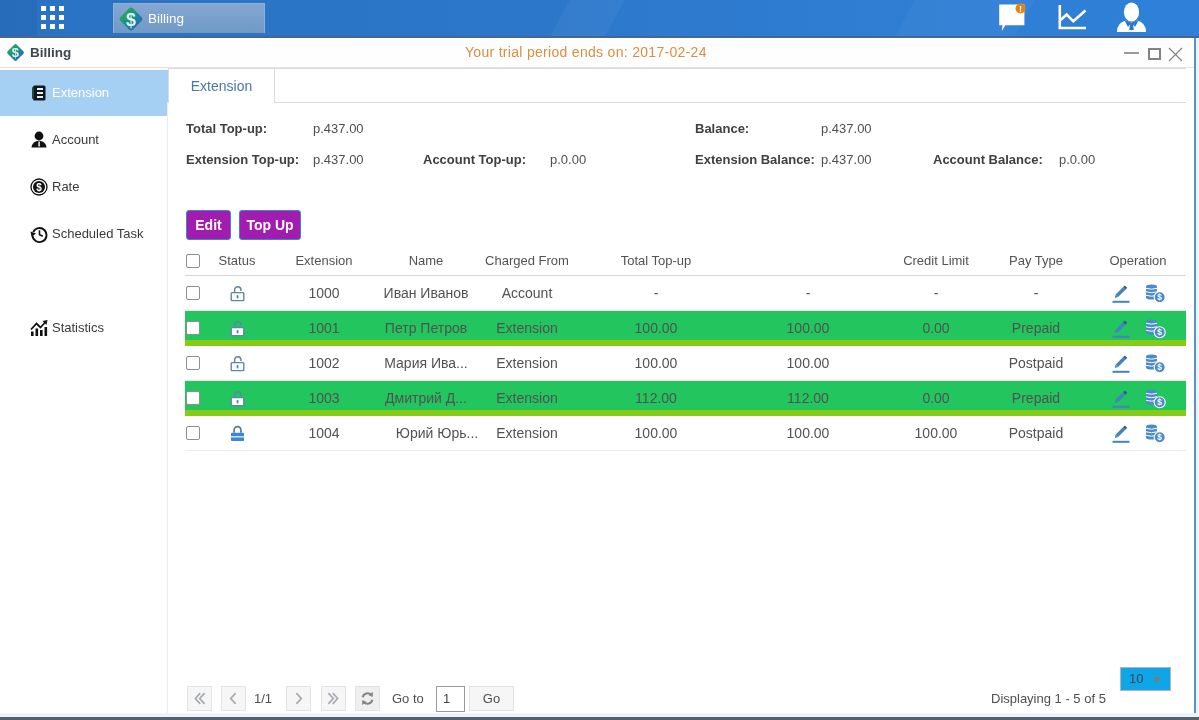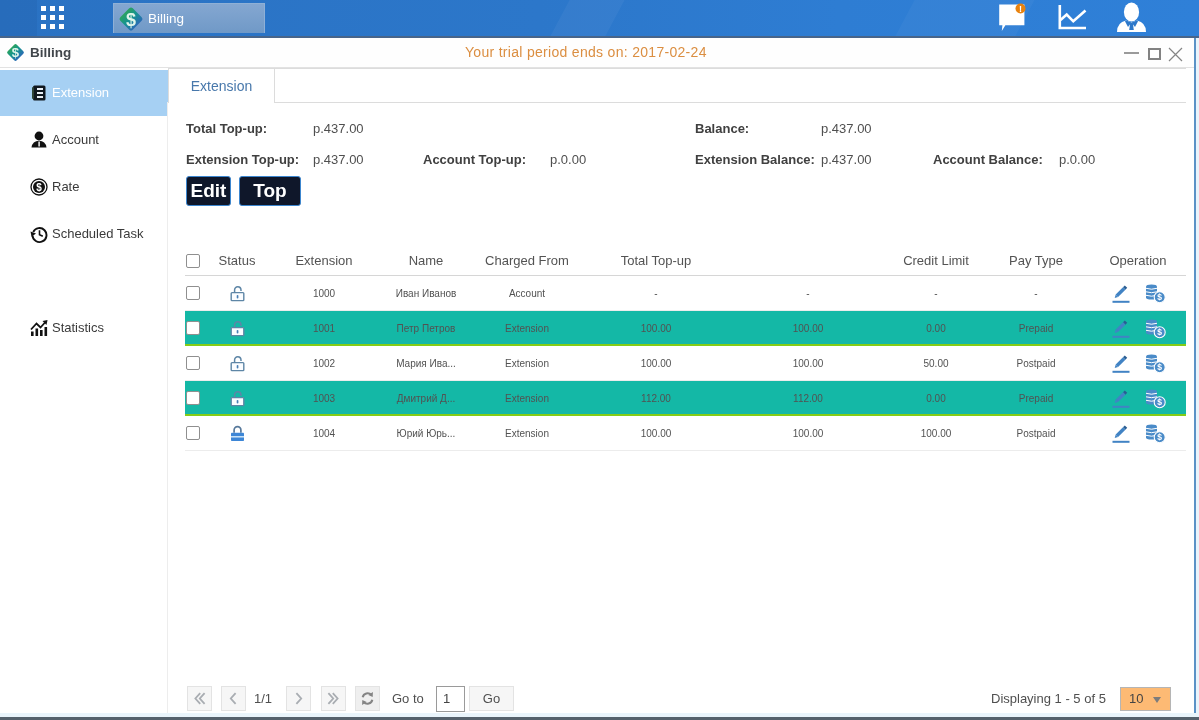--- a/index.html
+++ b/index.html
@@ -34,28 +34,28 @@
 
 #content { left:168px; top:68px; width:1026px; height:645px; background:#fff; }
 
 #tabstrip { position:absolute; left:0; top:0; width:1018px; height:34px; border-top:1px solid #dcdcdc; }
 #activetab { position:absolute; left:0; top:0; width:107px; height:34px; border-left:1px solid #dcdcdc; border-right:1px solid #dcdcdc; background:#fff; color:#4878ab; font-size:14px; text-align:center; line-height:34px; }
 #striprest { position:absolute; left:107px; top:0; width:911px; height:34px; border-bottom:1px solid #dcdcdc; }
 
 .slabel { position:absolute; font-size:13px; font-weight:bold; color:#404040; }
 .sval { position:absolute; font-size:13px; color:#4f4f4f; }
 
-.btn { position:absolute; top:108px; height:30px; background:#0f172a; border:1px solid #3c86cf; border-radius:3px; color:#fff; font-size:19px; font-weight:bold; text-align:center; line-height:28px; }
+.btn { position:absolute; top:142px; height:30px; background:#a21caf; border:1px solid #3c86cf; border-radius:3px; color:#fff; font-size:14px; font-weight:bold; text-align:center; line-height:28px; }
 
 
 .th { position:absolute; top:0; font-size:13px; color:#535353; text-align:center; line-height:30px; }
 .trow { position:absolute; left:17px; width:1001px; height:35px; border-bottom:1px solid #ececec; }
-.trow.alt { background:#14b8a6; border-bottom:2px solid #84cc16; }
+.trow.alt { background:#22c55e; border-bottom:6px solid #84cc16; }
 .lock, .op { position:absolute; }
-.td { position:absolute; font-size:10px; color:#525252; text-align:center; line-height:35px; }
+.td { position:absolute; font-size:14px; color:#525252; text-align:center; line-height:35px; }
 .cb { position:absolute; width:14px; height:14px; border:1px solid #8f8f8f; border-radius:2px; background:#fff; }
 
 
 .pgbtn { position:absolute; top:618px; width:25px; height:25px; background:#f6f6f6; border:1px solid #e3e3e3; text-align:center; }
 .pgtxt { position:absolute; font-size:13px; color:#4f4f4f; }
 
 
 #rightedge { left:1194px; top:38px; width:2px; height:679px; background:#5b92c6; }
 #rightlight { left:1196px; top:38px; width:3px; height:679px; background:#e9f4fb; }
 #botlight { left:0; top:713px; width:1199px; height:4px; background:#e9f4fb; }
@@ -284,21 +284,20 @@
       <svg class="lock" style="left:43px;top:8px" width="19" height="19" viewBox="0 0 19 19">
         <path d="M6.6 8.6 V6.1 A3.2 3.2 0 0 1 13 5.9 V7.0" fill="none" stroke="#5e86a6" stroke-width="1.5"></path>
         <rect x="3.2" y="8.6" width="12.6" height="8" rx="0.8" fill="#fbfdff" stroke="#5e86a6" stroke-width="1.4"></rect>
         <rect x="8.7" y="10.9" width="1.7" height="3.7" rx="0.8" fill="#4a7fb5"></rect>
       </svg>
       <div class="td" style="left:99px;width:80px">1002</div>
       <div class="td" style="left:191px;width:100px">Мария Ива...</div>
       <div class="td" style="left:292px;width:100px">Extension</div>
       <div class="td" style="left:411px;width:120px">100.00</div>
       <div class="td" style="left:563px;width:120px">100.00</div>
-      <div class="td" style="left:701px;width:100px">50.00</div>
       <div class="td" style="left:801px;width:100px">Postpaid</div>
       <svg class="op" style="left:926px;top:8px" width="20" height="20" viewBox="0 0 20 20">
         <rect x="1.5" y="16.8" width="17" height="2" fill="#4183c4"></rect>
         <g transform="rotate(45 9.5 8)">
           <rect x="7.9" y="0.3" width="3.4" height="2.6" fill="#2a5d93"></rect>
           <rect x="7.9" y="2.9" width="3.4" height="10.3" fill="#4183c4"></rect>
           <path d="M7.9 13.2 h3.4 l-1.7 3.1 z" fill="#4183c4"></path>
         </g>
       </svg>
       <svg class="op" style="left:959px;top:7px" width="23" height="21" viewBox="0 0 23 21">
@@ -340,21 +339,21 @@
     </div>
 
     <div class="trow" style="top:348px">
       <div class="cb" style="left:1px;top:10px"></div>
       <svg class="lock" style="left:43px;top:8px" width="19" height="19" viewBox="0 0 19 19">
         <path d="M6.1 8.7 V6 A3.4 3.4 0 0 1 12.9 6 V8.7" fill="none" stroke="#57799b" stroke-width="1.7"></path>
         <rect x="3" y="8.7" width="13" height="8.4" rx="0.8" fill="#3d86d6"></rect>
         <rect x="3" y="12.1" width="13" height="1.4" fill="#d8ecfa"></rect>
       </svg>
       <div class="td" style="left:99px;width:80px">1004</div>
-      <div class="td" style="left:191px;width:100px">Юрий Юрь...</div>
+      <div class="td" style="left:202px;width:100px">Юрий Юрь...</div>
       <div class="td" style="left:292px;width:100px">Extension</div>
       <div class="td" style="left:411px;width:120px">100.00</div>
       <div class="td" style="left:563px;width:120px">100.00</div>
       <div class="td" style="left:701px;width:100px">100.00</div>
       <div class="td" style="left:801px;width:100px">Postpaid</div>
       <svg class="op" style="left:926px;top:8px" width="20" height="20" viewBox="0 0 20 20">
         <rect x="1.5" y="16.8" width="17" height="2" fill="#4183c4"></rect>
         <g transform="rotate(45 9.5 8)">
           <rect x="7.9" y="0.3" width="3.4" height="2.6" fill="#2a5d93"></rect>
           <rect x="7.9" y="2.9" width="3.4" height="10.3" fill="#4183c4"></rect>
@@ -390,21 +389,21 @@
         <path d="M2.1 13.9 L2.3 8.9 L6.7 11.1 Z" fill="#848484"></path>
       </svg>
     </div>
     <div class="pgtxt" style="left:224px;top:623px">Go to</div>
     <div class="abs" style="left:268px;top:618px;width:29px;height:26px;border:1px solid #9a9a9a;background:#fff;font-size:13px;color:#444;line-height:24px;padding-left:6px">1</div>
     <div class="pgbtn" style="left:301px;width:45px">
       <span style="font-size:13px;color:#4f4f4f;line-height:23px">Go</span>
     </div>
 
     <div class="pgtxt" style="left:823px;top:623px">Displaying 1 - 5 of 5</div>
-    <div class="abs" style="left:952px;top:619px;width:51px;height:24px;border:1px solid #b5b5b5;background:#fdba74">
+    <div class="abs" style="left:952px;top:599px;width:51px;height:24px;border:1px solid #b5b5b5;background:#0ea5e9">
       <span style="position:absolute;left:8px;top:3px;font-size:13px;color:#444">10</span>
       <div style="position:absolute;left:32px;top:9px;width:0;height:0;border-left:4.5px solid transparent;border-right:4.5px solid transparent;border-top:6px solid #7c7c7c"></div>
     </div>
   </div>
 
   <div class="abs" style="left:167px;top:102px;width:1px;height:611px;background:#ededed"></div>
 
   <div class="abs" id="rightedge"></div>
   <div class="abs" id="rightlight"></div>
   <div class="abs" id="botlight"></div>

